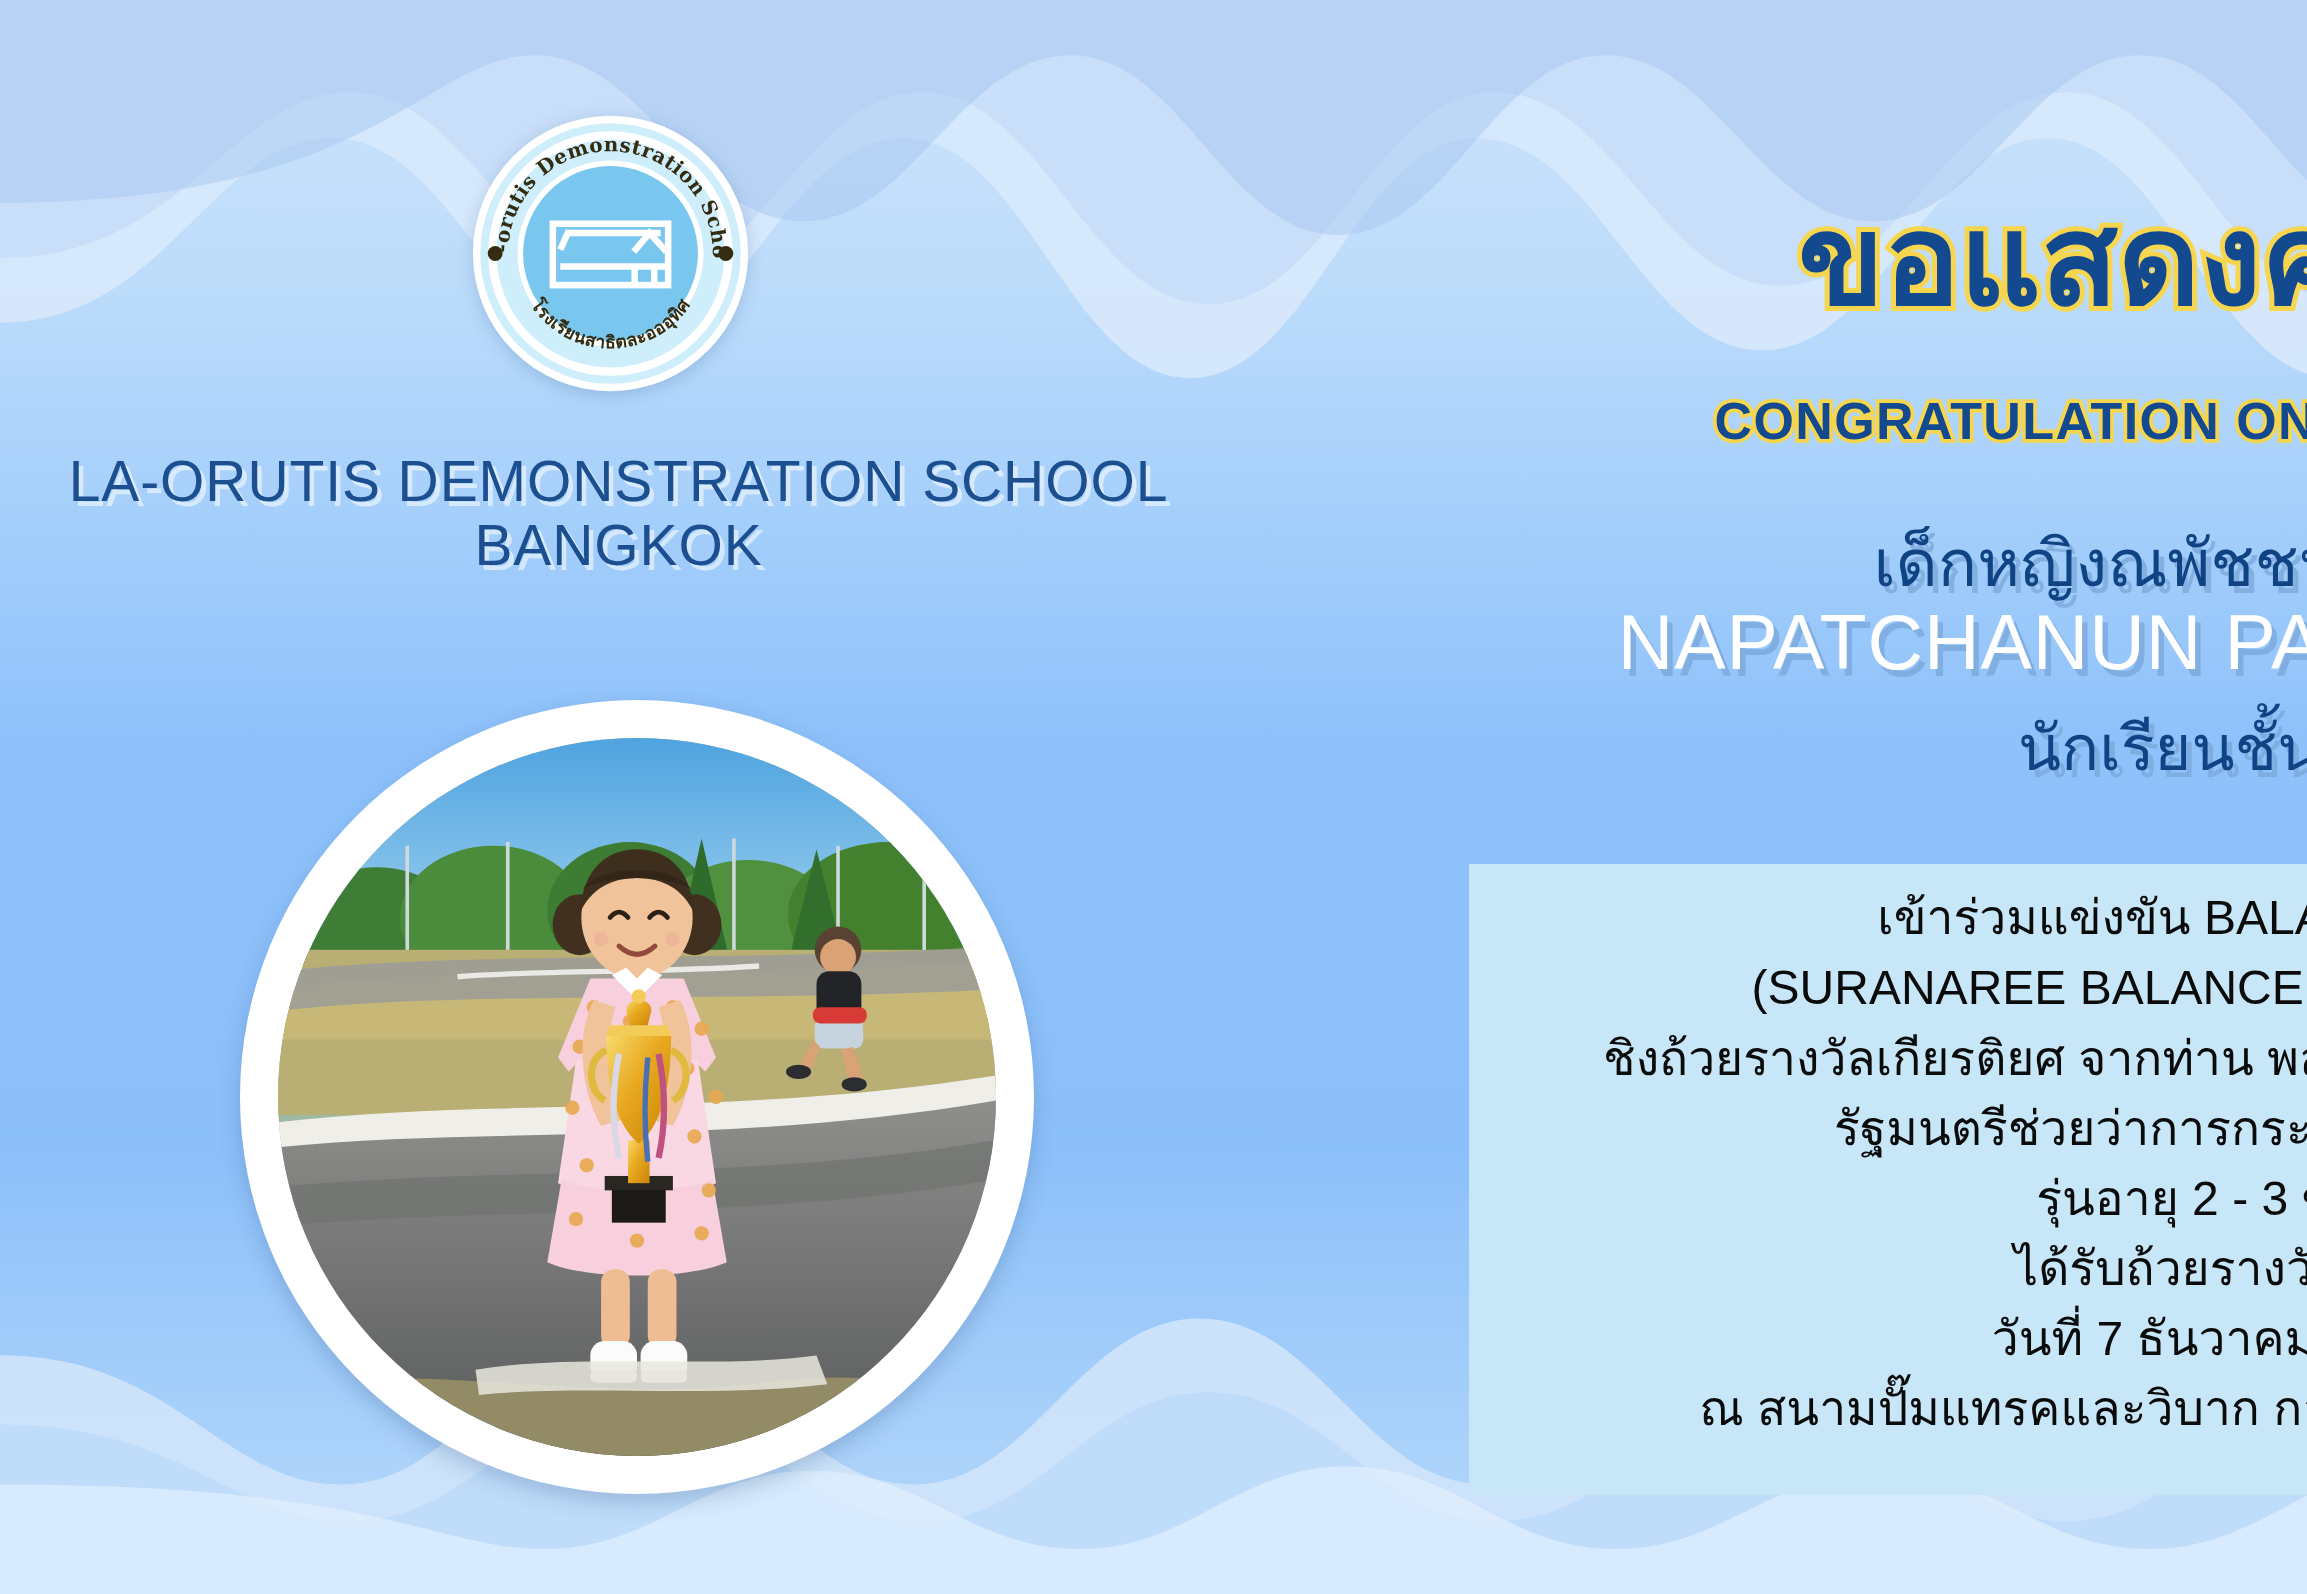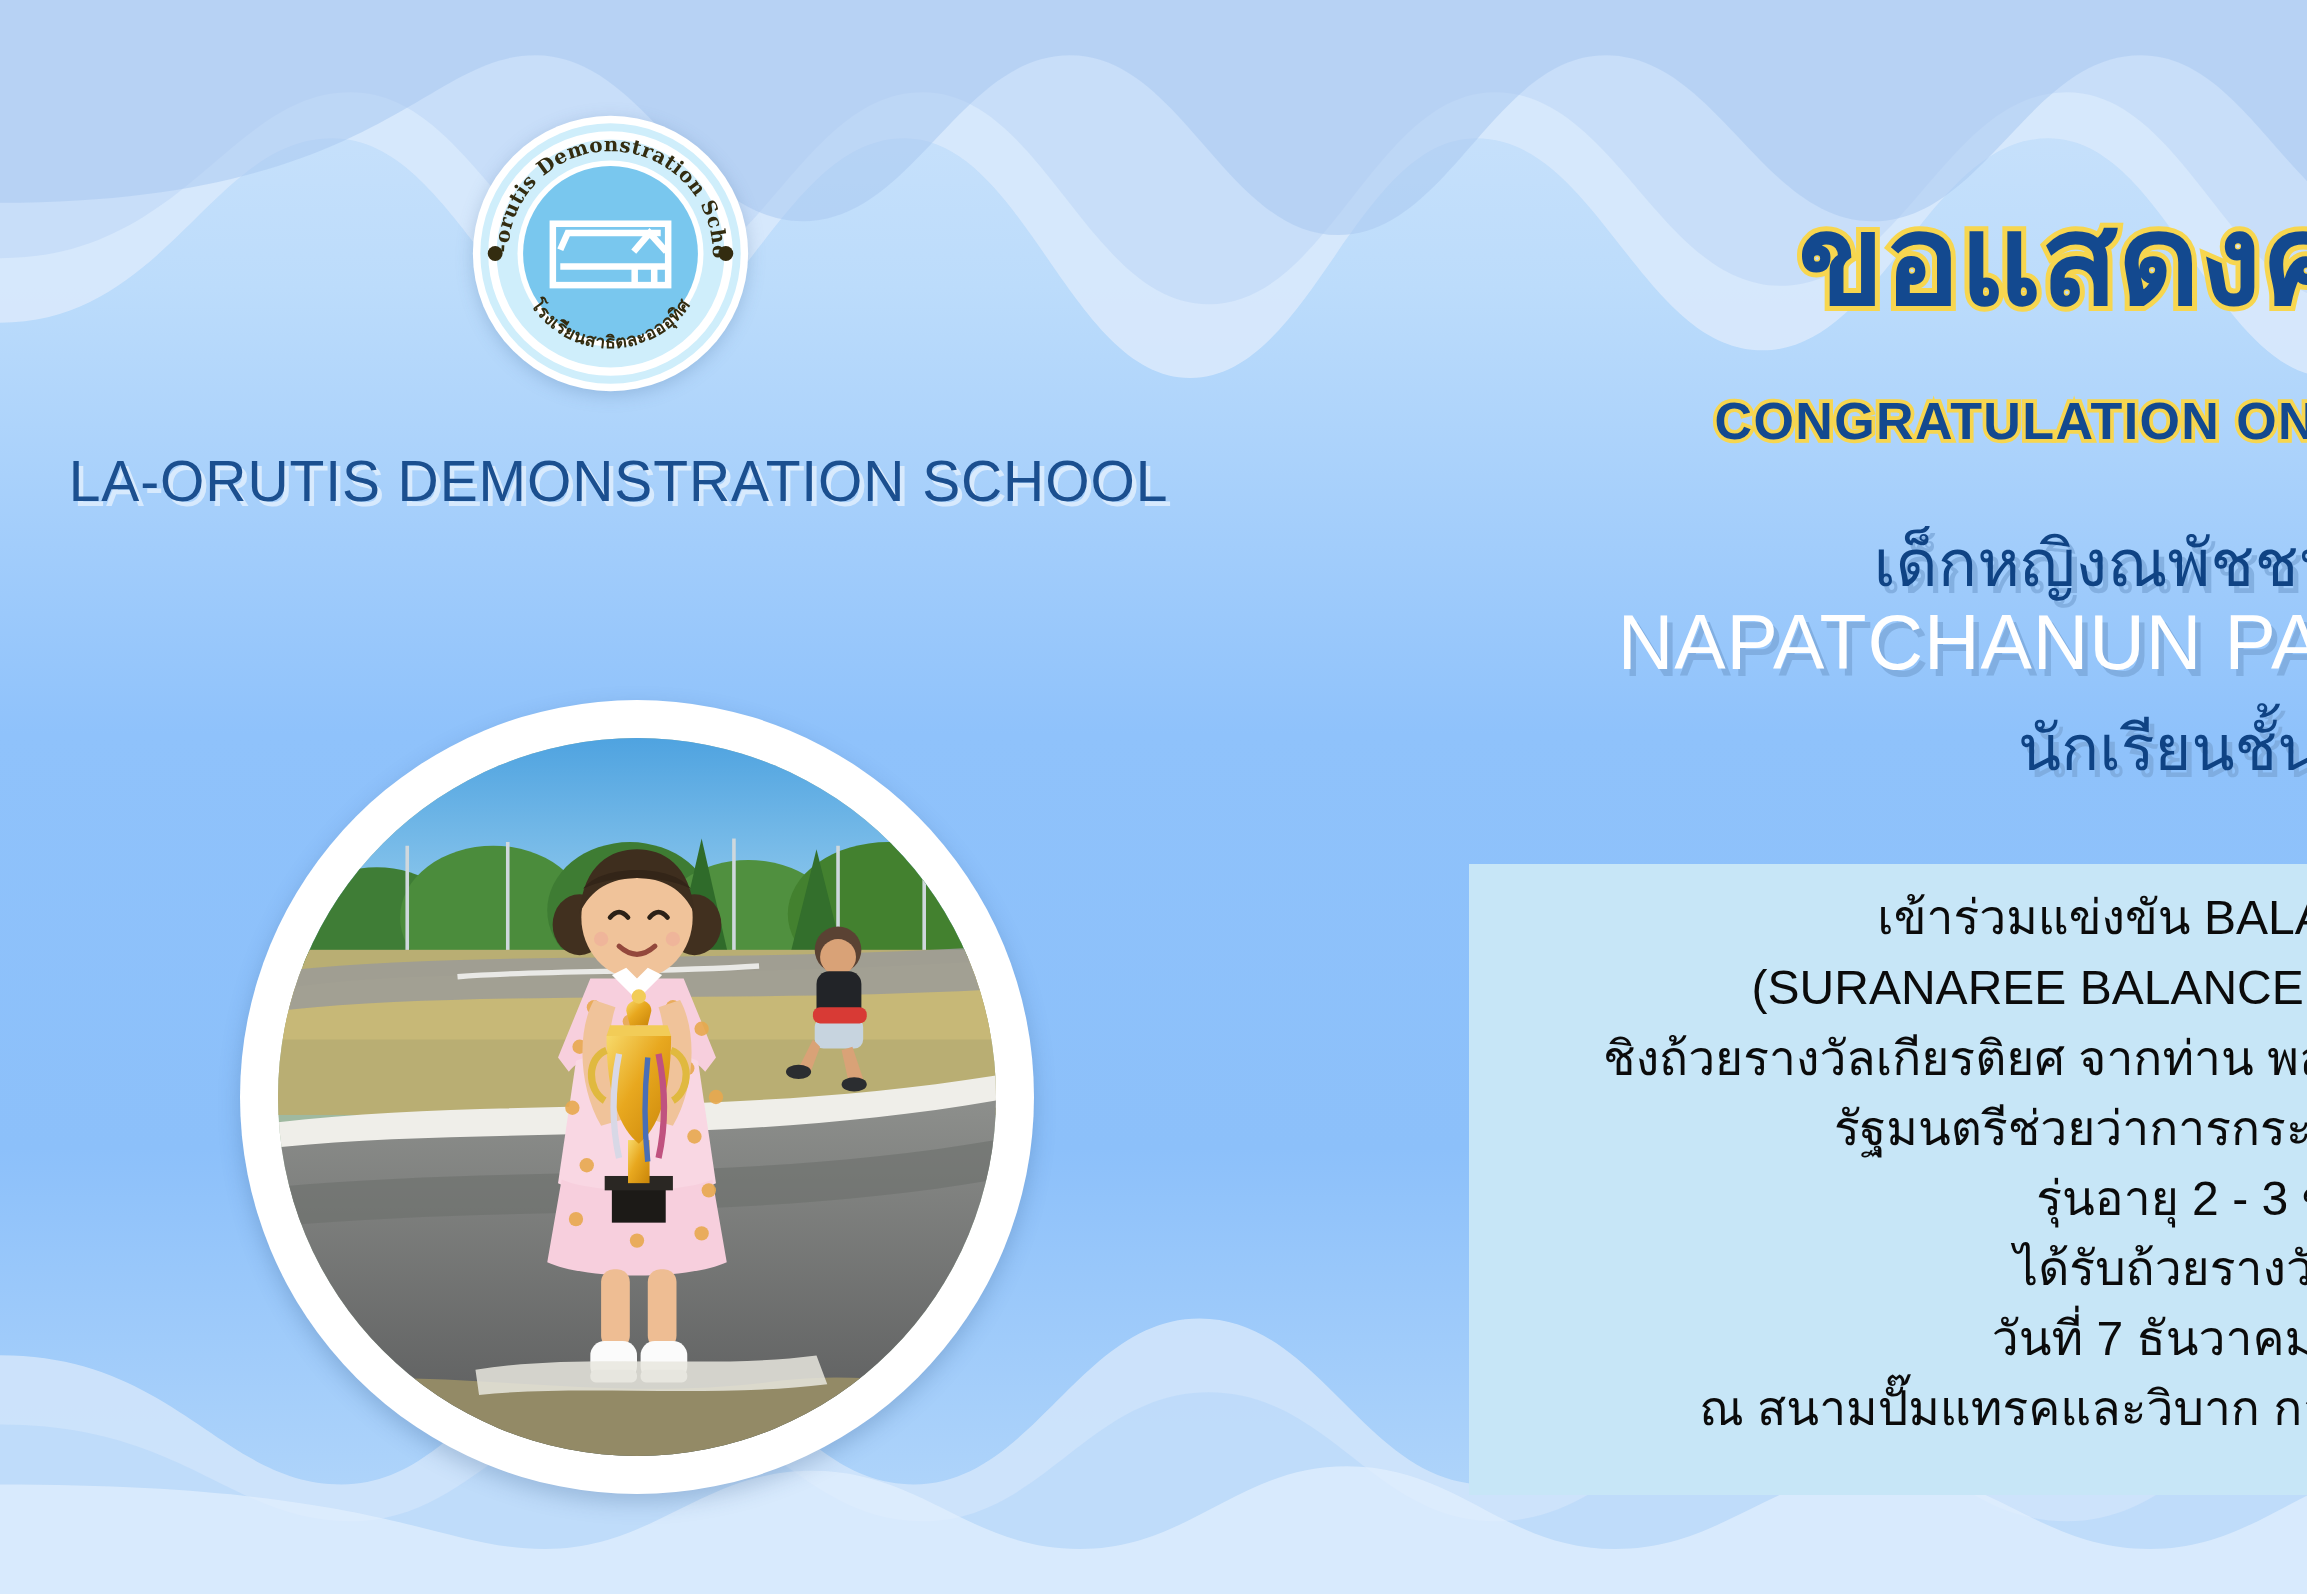--- a/index.html
+++ b/index.html
@@ -231,20 +231,21 @@
           <textPath href="#arcBot" startOffset="50%" text-anchor="middle">โรงเรียนสาธิตละอออุทิศ</textPath>
         </text>
 
         <circle cx="26" cy="150" r="8" fill="#332c10"></circle>
         <circle cx="274" cy="150" r="8" fill="#332c10"></circle>
       </svg>
     </div>
 
     <div class="school-name">
       <span>LA-ORUTIS DEMONSTRATION SCHOOL</span>
+      <span class="line2">BANGKOK</span>
     </div>
 
     <div class="photo-frame">
       <div class="photo-inner">
         <svg class="photo-svg" viewBox="0 0 400 400" preserveAspectRatio="xMidYMid slice">
           <defs>
             <linearGradient id="skyg" x1="0" y1="0" x2="0" y2="1">
               <stop offset="0%" stop-color="#4fa3e0"></stop>
               <stop offset="100%" stop-color="#9fd2f0"></stop>
             </linearGradient>

